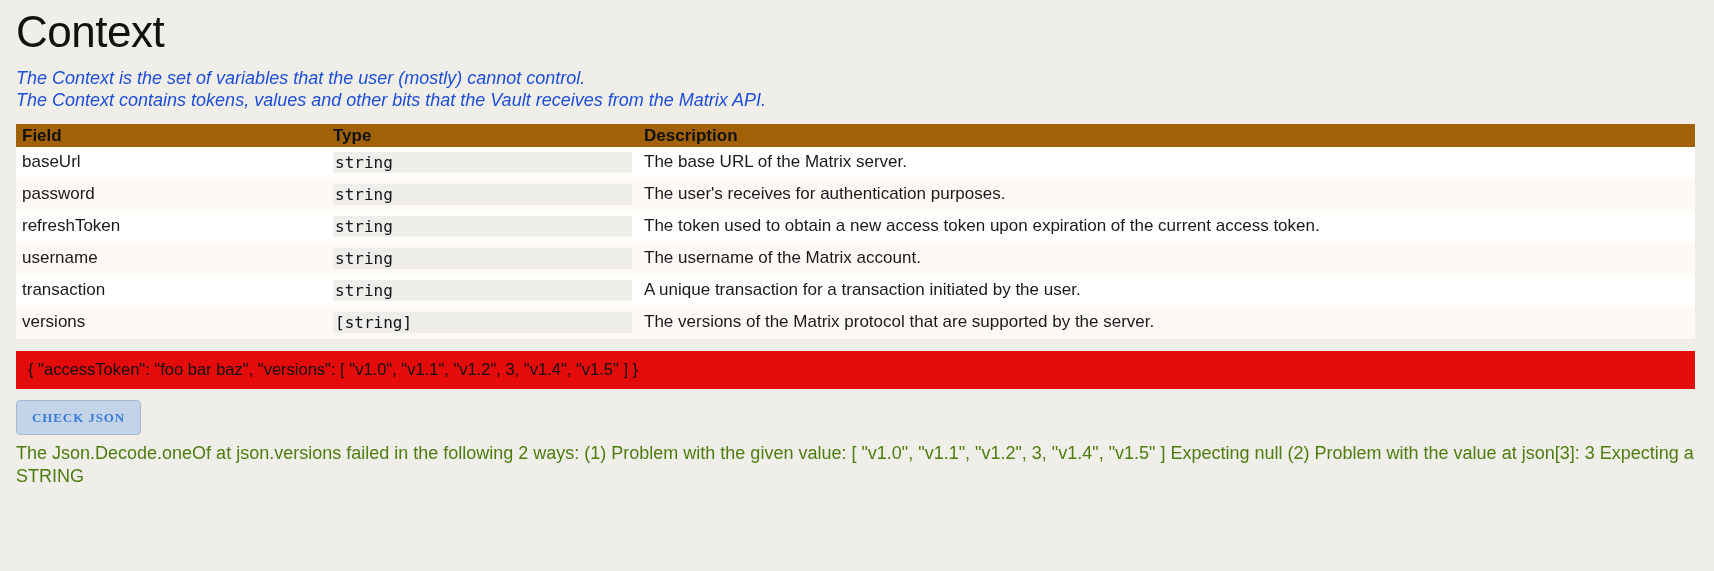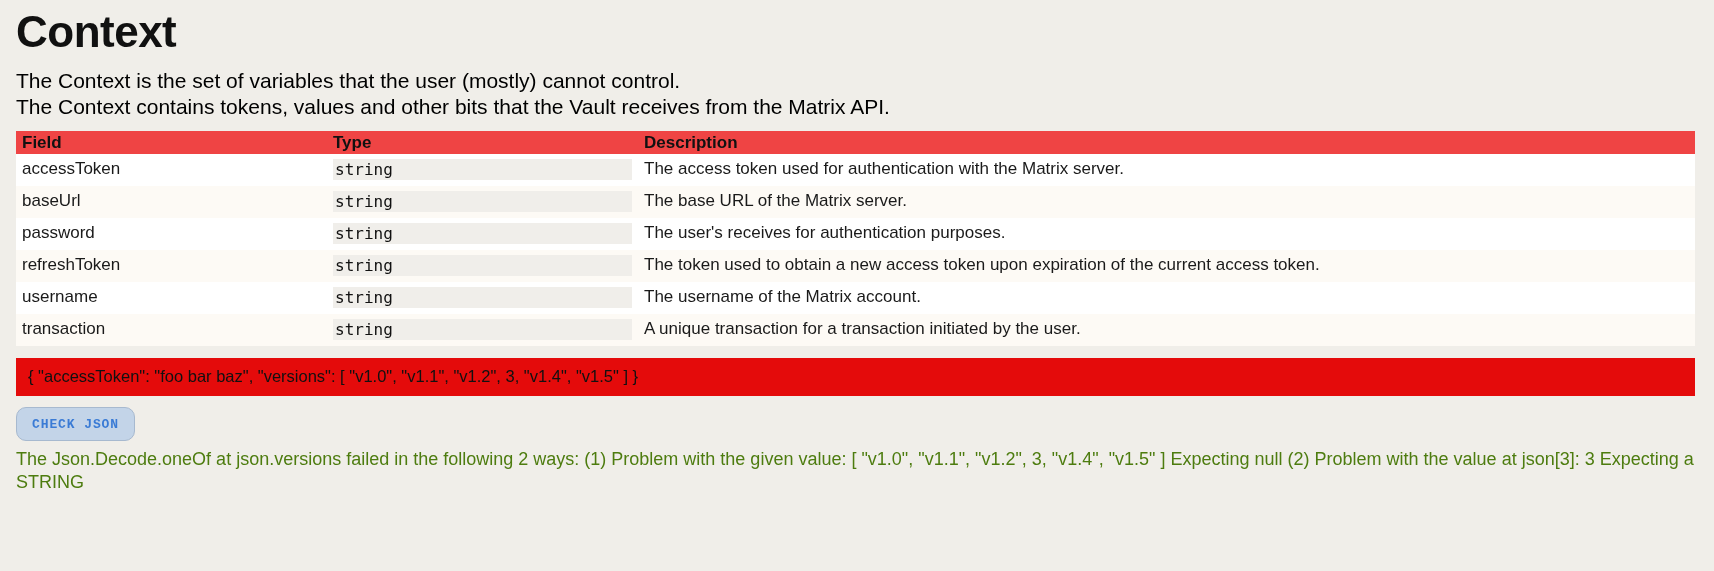--- a/index.html
+++ b/index.html
@@ -13,44 +13,45 @@
     height: 571px;
     font-family: "Liberation Sans", sans-serif;
     color: #1a1a1a;
     overflow: hidden;
   }
   .page {
     padding: 0 16px;
   }
   .page-title {
     font-size: 44px;
-    font-weight: 700;
+    font-weight: 400;
     letter-spacing: -0.5px;
     line-height: 1.0;
     margin: 10px 0 14px 0;
     color: #111;
   }
   .intro-line {
-    font-size: 21px;
+    font-size: 18px;
     line-height: 1.22;
-    color: #000000;
+    color: #1d4ed8;
+    font-style: italic;
   }
   .doc-table {
     width: 1679px;
     border-collapse: collapse;
     margin-top: 12px;
     background: #ffffff;
     table-layout: fixed;
   }
   .doc-table th {
     text-align: left;
     font-size: 17px;
     font-weight: bold;
     padding: 2px 6px 1px 6px;
-    background: #ef4444;
+    background: #a16207;
     color: #111;
   }
   .doc-table td {
     font-size: 17px;
     padding: 5px 6px 6px 6px;
     vertical-align: top;
     color: #1a1a1a;
   }
   .doc-table tbody tr:nth-child(odd)  { background: #ffffff; }
   .doc-table tbody tr:nth-child(even) { background: #fdfaf5; }
@@ -76,28 +77,28 @@
     font-size: 16.5px;
     padding: 9px 12px;
     margin-top: 12px;
     line-height: 1.2;
   }
   .check-btn {
     display: inline-block;
     margin-top: 11px;
     background: #c3d4e8;
     border: 1px solid #a7b9cf;
-    border-radius: 10px;
+    border-radius: 4px;
     color: #3a7bd5;
     font-size: 13px;
     font-weight: bold;
     letter-spacing: 0.9px;
     padding: 9px 15px 8px 15px;
     cursor: pointer;
-    font-family: Liberation Mono, monospace;
+    font-family: Liberation Serif, serif;
   }
   .error-text {
     margin-top: 7px;
     color: #4d7c0f;
     font-size: 18px;
     line-height: 1.3;
     max-width: 1690px;
   }
 </style>
 </head>
@@ -117,27 +118,20 @@
       <col class="col-desc">
     </colgroup>
     <thead>
       <tr>
         <th>Field</th>
         <th>Type</th>
         <th>Description</th>
       </tr>
     </thead>
     <tbody>
-      <tr>
-        <td>accessToken</td>
-        <td class="type-cell">
-            <span class="code">string</span>
-          </td>
-        <td>The access token used for authentication with the Matrix server.</td>
-      </tr>
       <tr>
         <td>baseUrl</td>
         <td class="type-cell">
             <span class="code">string</span>
           </td>
         <td>The base URL of the Matrix server.</td>
       </tr>
       <tr>
         <td>password</td>
         <td class="type-cell">
@@ -159,20 +153,27 @@
           </td>
         <td>The username of the Matrix account.</td>
       </tr>
       <tr>
         <td>transaction</td>
         <td class="type-cell">
             <span class="code">string</span>
           </td>
         <td>A unique transaction for a transaction initiated by the user.</td>
       </tr>
+      <tr>
+        <td>versions</td>
+        <td class="type-cell">
+            <span class="code">[string]</span>
+          </td>
+        <td>The versions of the Matrix protocol that are supported by the server.</td>
+      </tr>
     </tbody>
   </table>
 
   <div class="error-box">{ "accessToken": "foo bar baz", "versions": [ "v1.0", "v1.1", "v1.2", 3, "v1.4", "v1.5" ] }</div>
 
   <button class="check-btn">CHECK JSON</button>
 
   <div class="error-text">The Json.Decode.oneOf at json.versions failed in the following 2 ways: (1) Problem with the given value: [ "v1.0", "v1.1", "v1.2", 3, "v1.4", "v1.5" ] Expecting null (2) Problem with the value at json[3]: 3 Expecting a STRING</div>
 
 </div>

